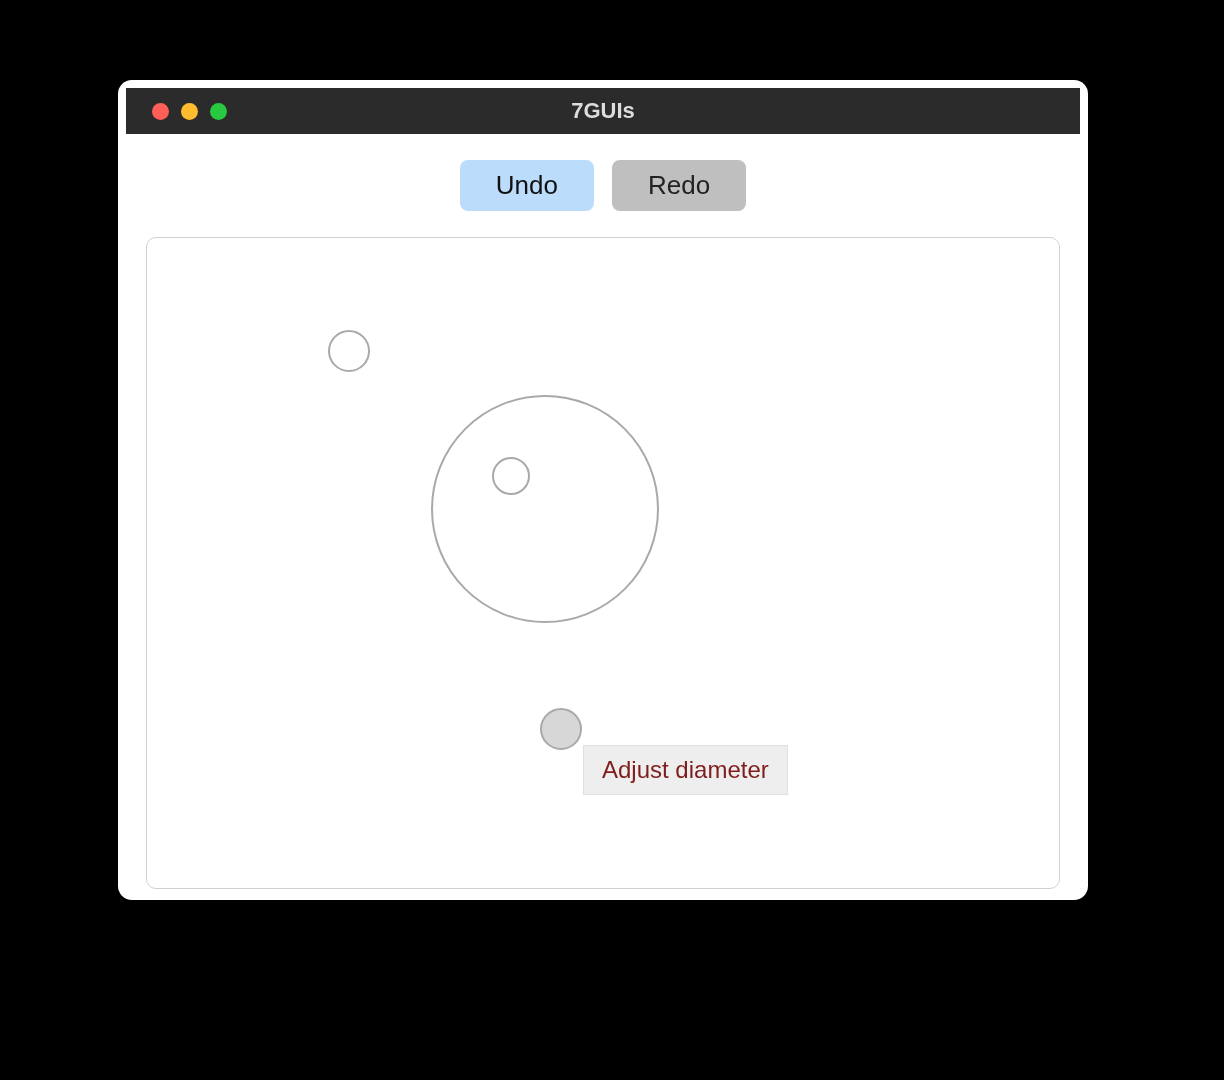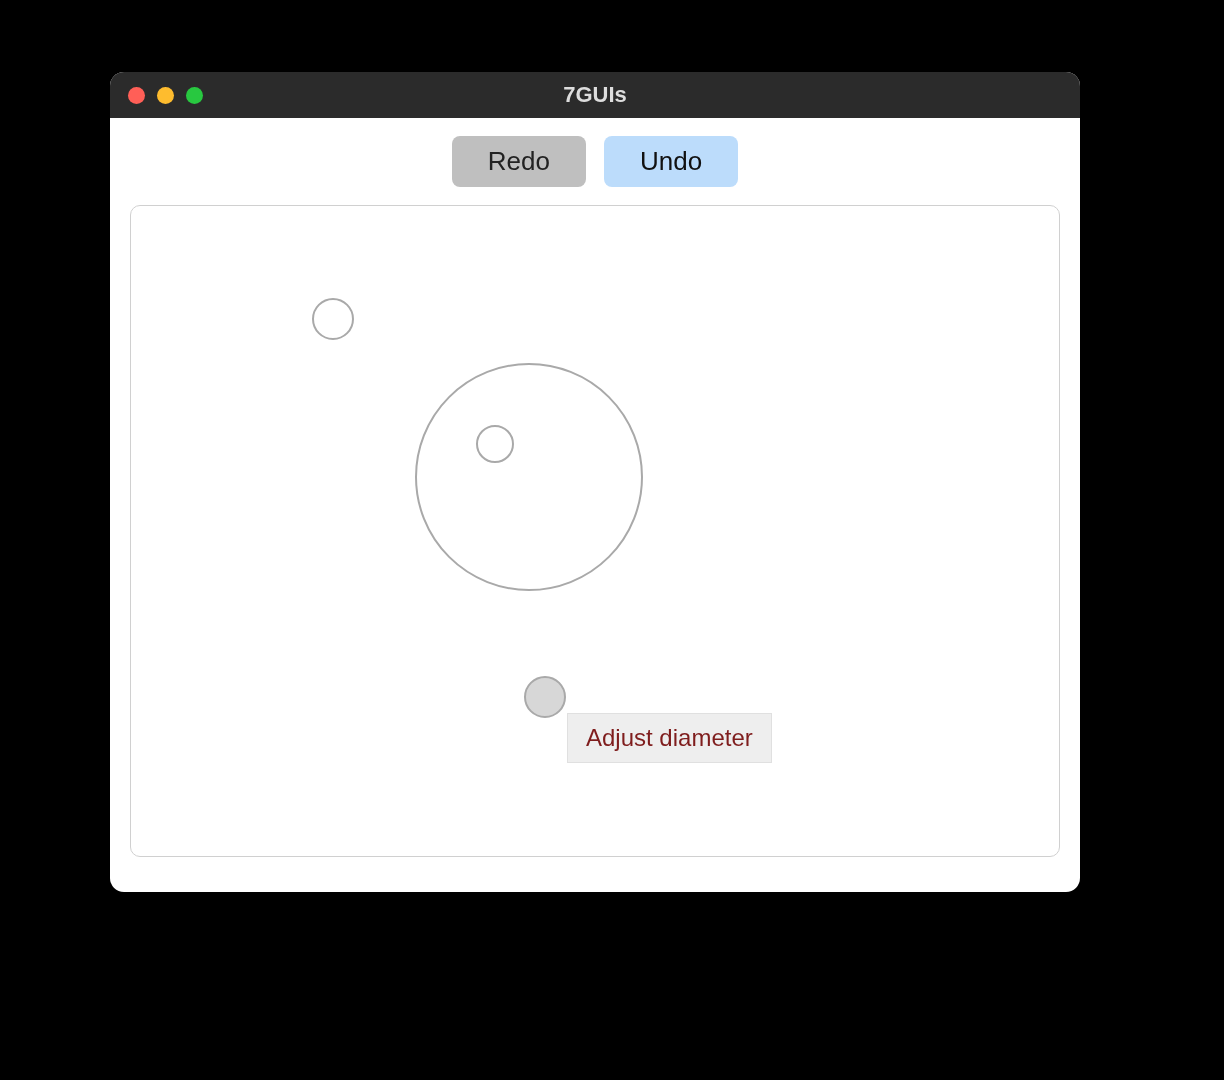--- a/index.html
+++ b/index.html
@@ -1,15 +1,15 @@
 <!DOCTYPE html>
 <html><head>
   <meta charset="utf-8">
   <style>
-    * { box-sizing: border-box; margin: 0; padding: 0; }
+    * { box-sizing: border-box; margin: 0; padding: 8px; }
     body {
       background: #000;
       width: 1224px;
       height: 1080px;
       font-family: -apple-system, BlinkMacSystemFont, "Segoe UI", Helvetica, Arial, sans-serif;
       position: relative;
     }
     .window {
       position: absolute;
       left: 110px;
@@ -113,22 +113,22 @@
     <div class="traffic-lights">
       <div class="traffic-light tl-close"></div>
       <div class="traffic-light tl-min"></div>
       <div class="traffic-light tl-max"></div>
     </div>
     <div class="titlebar-title">7GUIs</div>
   </div>
 
   <div class="content">
     <div class="toolbar">
+      <button class="btn btn-undo">Undo</button>
       <button class="btn btn-redo">Redo</button>
-      <button class="btn btn-undo">Undo</button>
     </div>
 
     <div class="canvas" id="canvas">
 
     <div class="circle" style="left: 202px; top: 113px; width: 42px; height: 42px;"></div>
         <div class="circle" style="left: 398px; top: 271px; width: 228px; height: 228px;"></div>
         <div class="circle" style="left: 364px; top: 238px; width: 38px; height: 38px;"></div>
         <div class="circle selected" style="left: 414px; top: 491px; width: 42px; height: 42px;"></div>
         <div class="context-menu" style="left: 436px; top: 507px;">Adjust diameter</div>
       </div>

